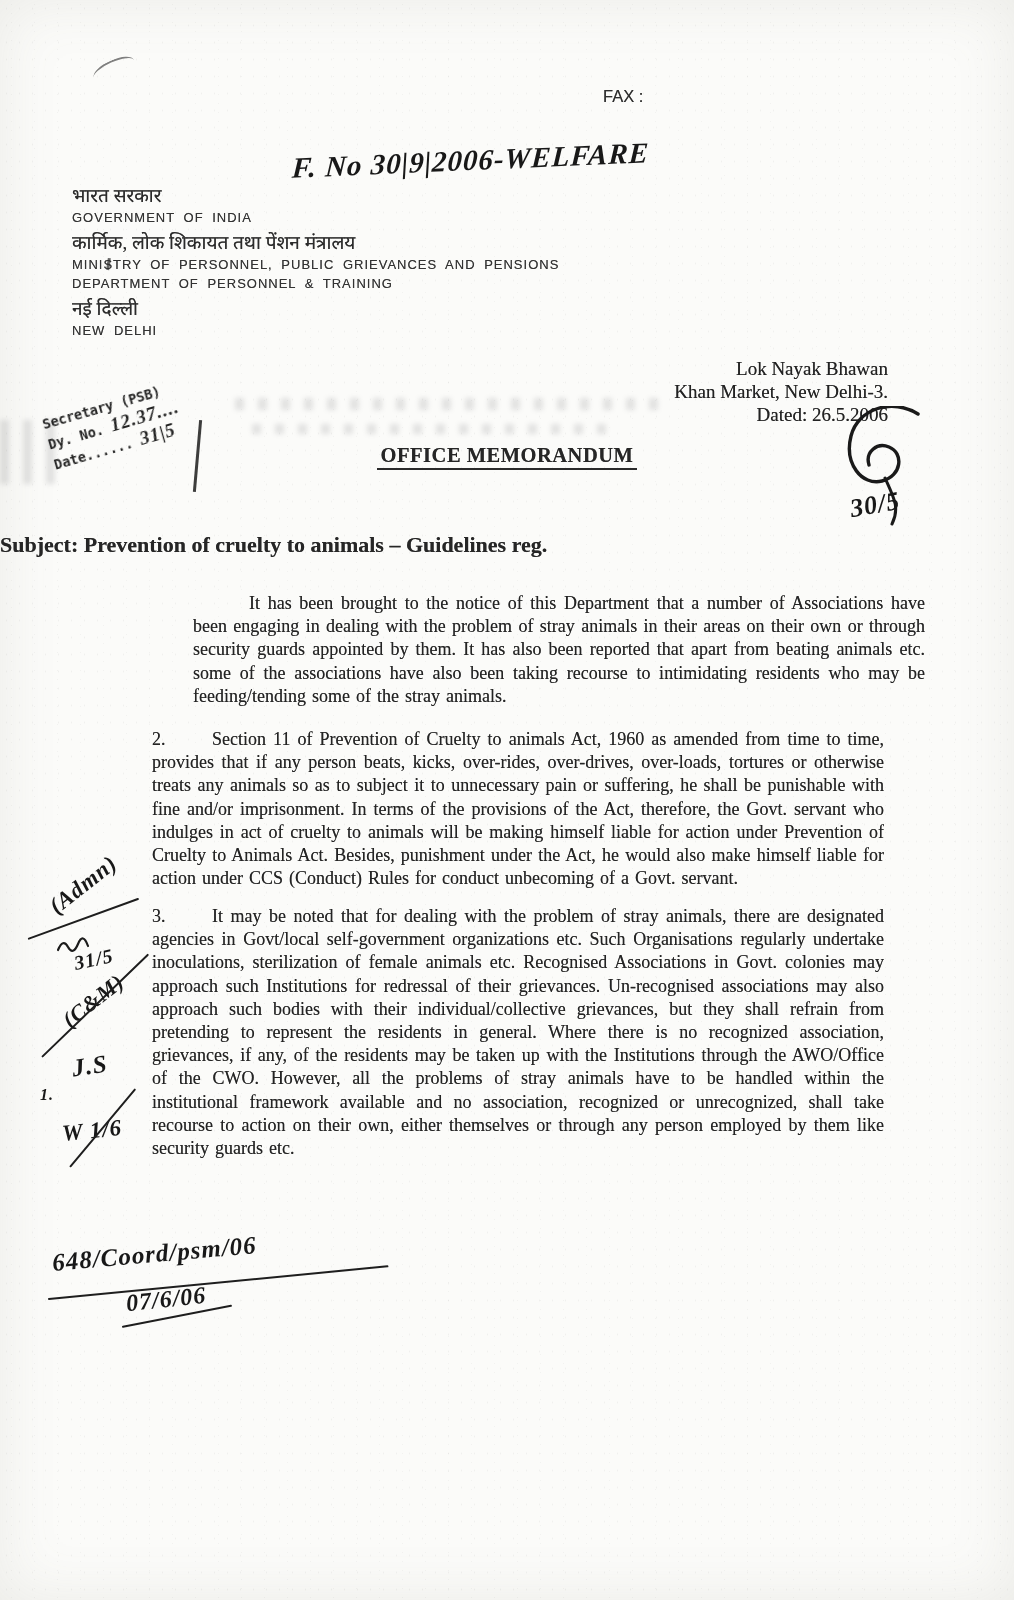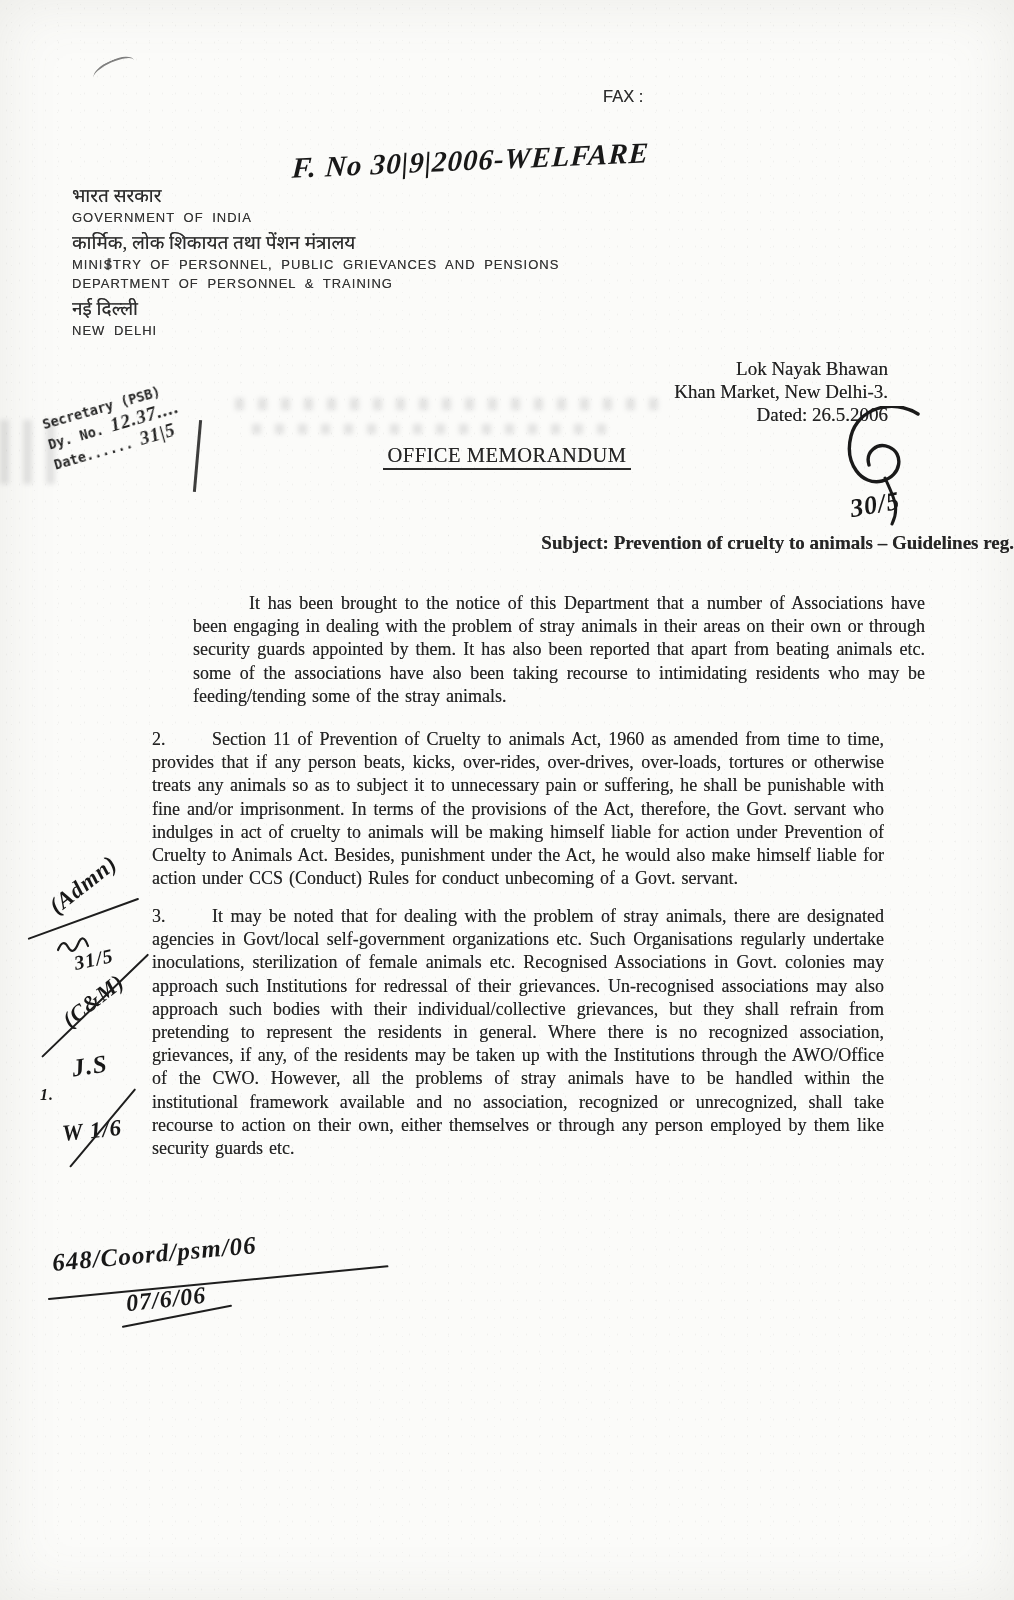--- a/index.html
+++ b/index.html
@@ -26,23 +26,23 @@
   .letterhead{left:72px;top:182px;width:734px;}
   .lh-hi{font-size:19px;color:#2b2b2b;margin-bottom:2px;}
   .lh-en{font-family:"Liberation Sans","DejaVu Sans",sans-serif;font-size:13px;letter-spacing:1px;word-spacing:4px;color:#333;margin-bottom:4px;}
   
   .addr{right:126px;top:328px;text-align:right;font-size:19px;line-height:23px;color:#222;margin-top:29px;}
   
   .stamp{left:46px;top:396px;transform:rotate(-16deg);font-family:"DejaVu Sans Mono",monospace;font-weight:bold;font-size:13.5px;line-height:19px;color:#101010;filter:blur(.35px);opacity:.92;white-space:nowrap;}
   .stamp .hw-val{font-family:cursive;font-style:italic;font-size:19px;letter-spacing:1px;filter:none;}
   .stamp-stroke{left:196px;top:420px;width:2.5px;height:72px;background:#1b1b1b;transform:rotate(5deg);opacity:.85;}
   
-  .memo-title{left:0;top:444px;width:100%;text-align:center;font-size:20.5px;font-weight:normal;letter-spacing:.5px;}
+  .memo-title{left:0;top:444px;width:100%;text-align:center;font-size:20.5px;font-weight:bold;letter-spacing:.5px;}
   .memo-title span{border-bottom:2.5px solid #2a2a2a;padding:0 4px 2px;}
-  .subject{left:0;top:532px;width:100%;text-align:right;font-size:19px;font-weight:bold;}
+  .subject{left:0;top:532px;width:100%;text-align:left;font-size:22px;font-weight:bold;}
   
   .sig{left:838px;top:406px;}
   .sig-date{left:850px;top:490px;font-size:26px;transform:rotate(-10deg);}
   
   .para{position:absolute;left:152px;width:732px;margin:0;font-size:18px;line-height:23.2px;text-align:justify;color:#242424;word-spacing:1.5px;}
   .para.p1{top:592px;text-indent:56px;margin-left:41px;}
   .para.p2{top:728px;}
   .para.p3{top:884px;margin-top:21px;}
   .pnum{display:inline-block;min-width:60px;text-indent:0;}
   

